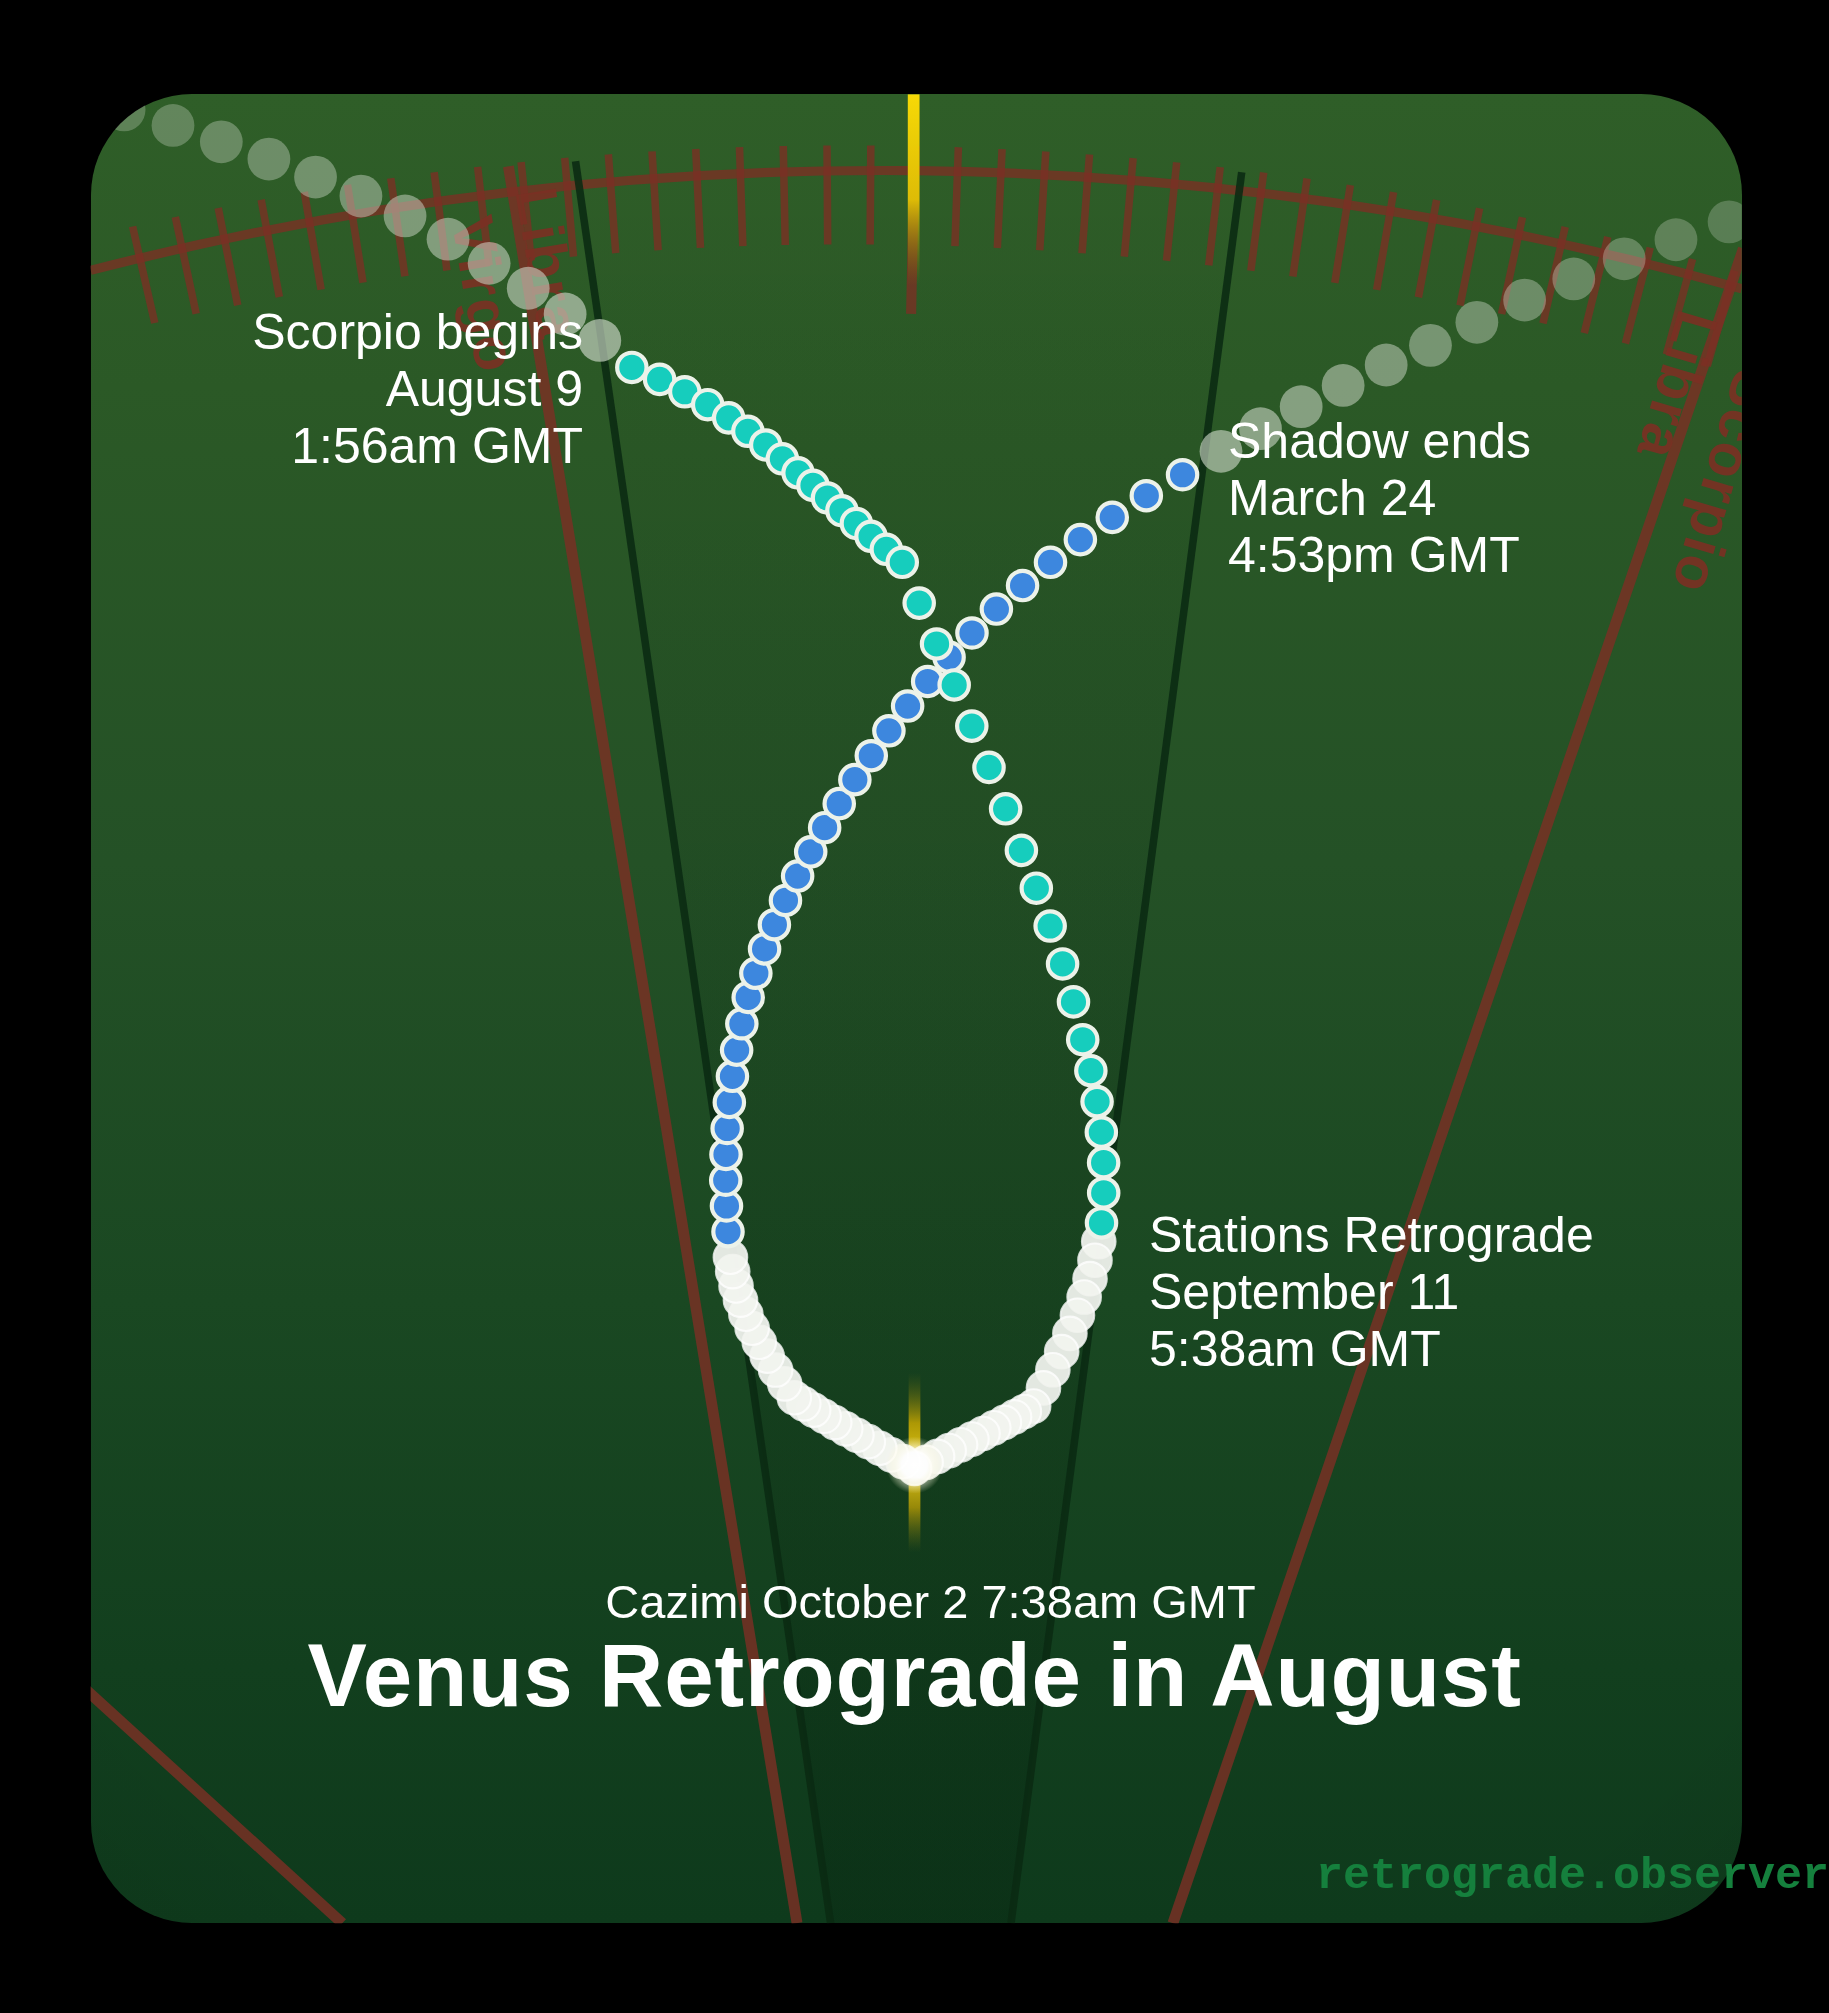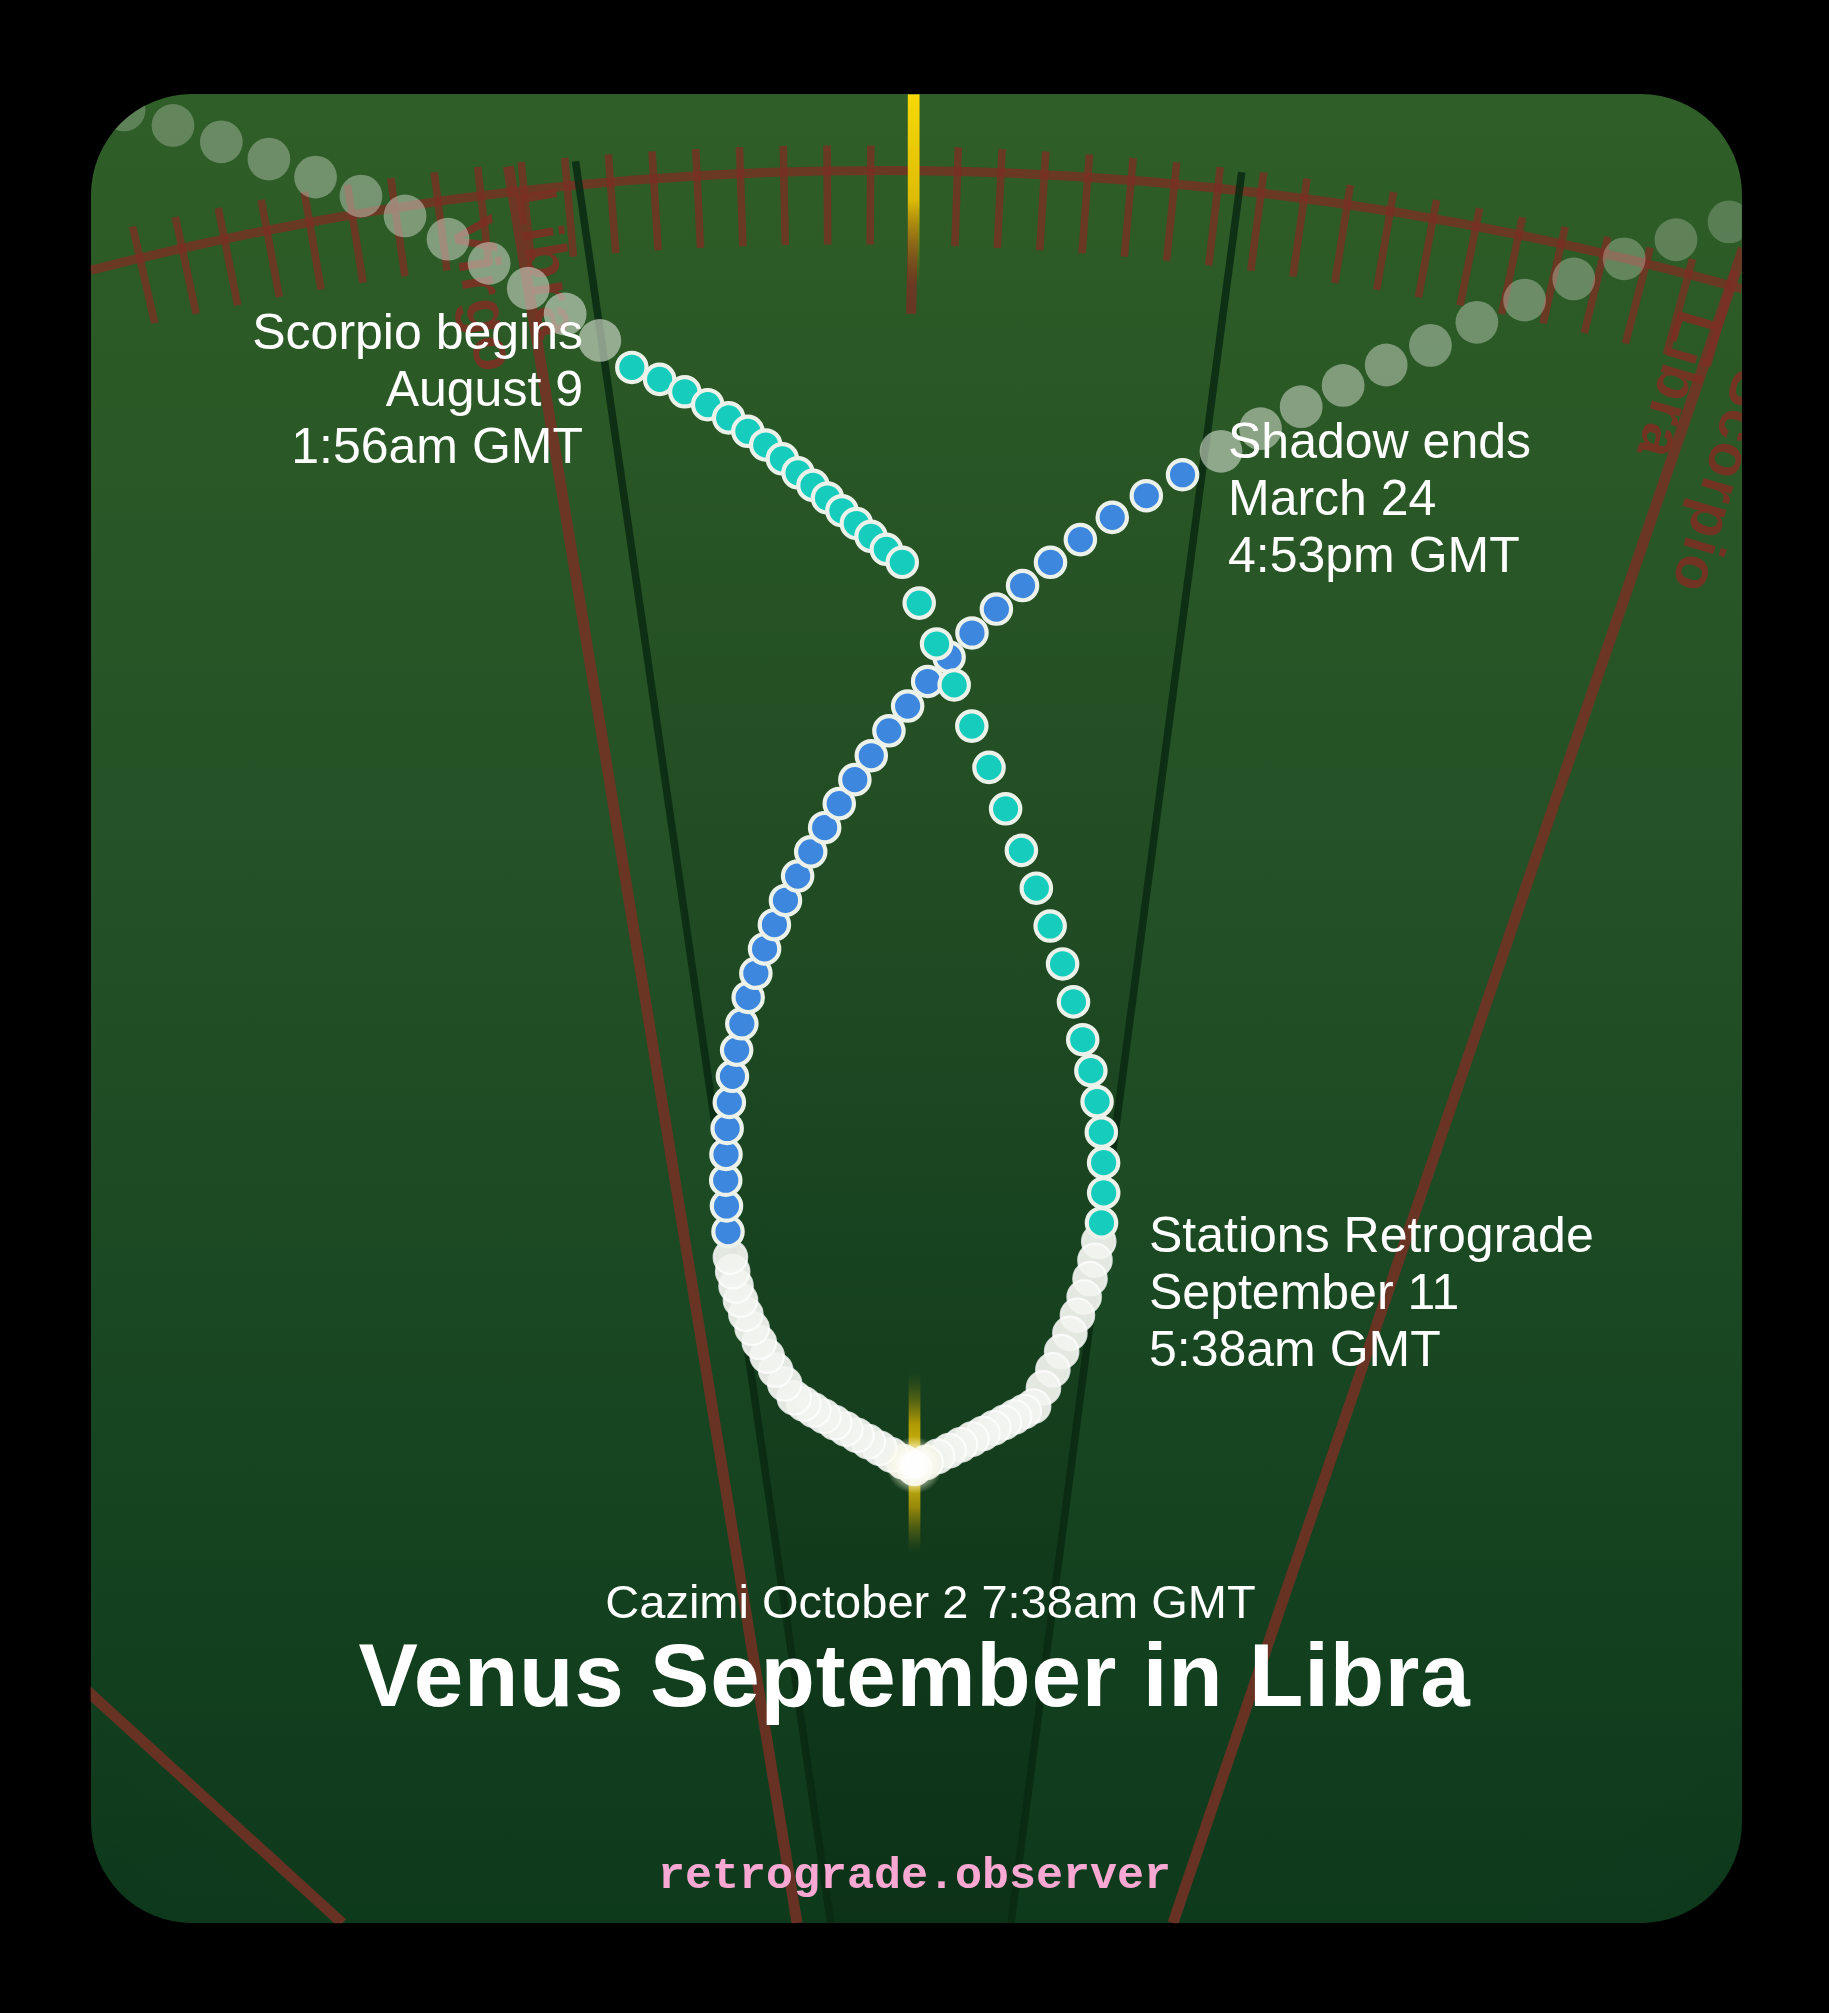--- a/index.html
+++ b/index.html
@@ -268,17 +268,17 @@
   </div>
 
 
   <div class="txt anno" style="left:1149px;top:1207px;">
     <span>Stations Retrograde</span>
     <span>September 11</span>
     <span>5:38am GMT</span>
   </div>
 
   <div class="txt cazimi">Cazimi October 2 7:38am GMT</div>
-  <div class="txt title">Venus September in Libra</div>
-  <div class="txt watermark" style="color:#f9a8d4;">retrograde.observer</div>
+  <div class="txt title">Venus Retrograde in August</div>
+  <div class="txt watermark" style="color:#15803d;text-align:right;">retrograde.observer</div>
 
 </div>
 
 
 </body></html>

